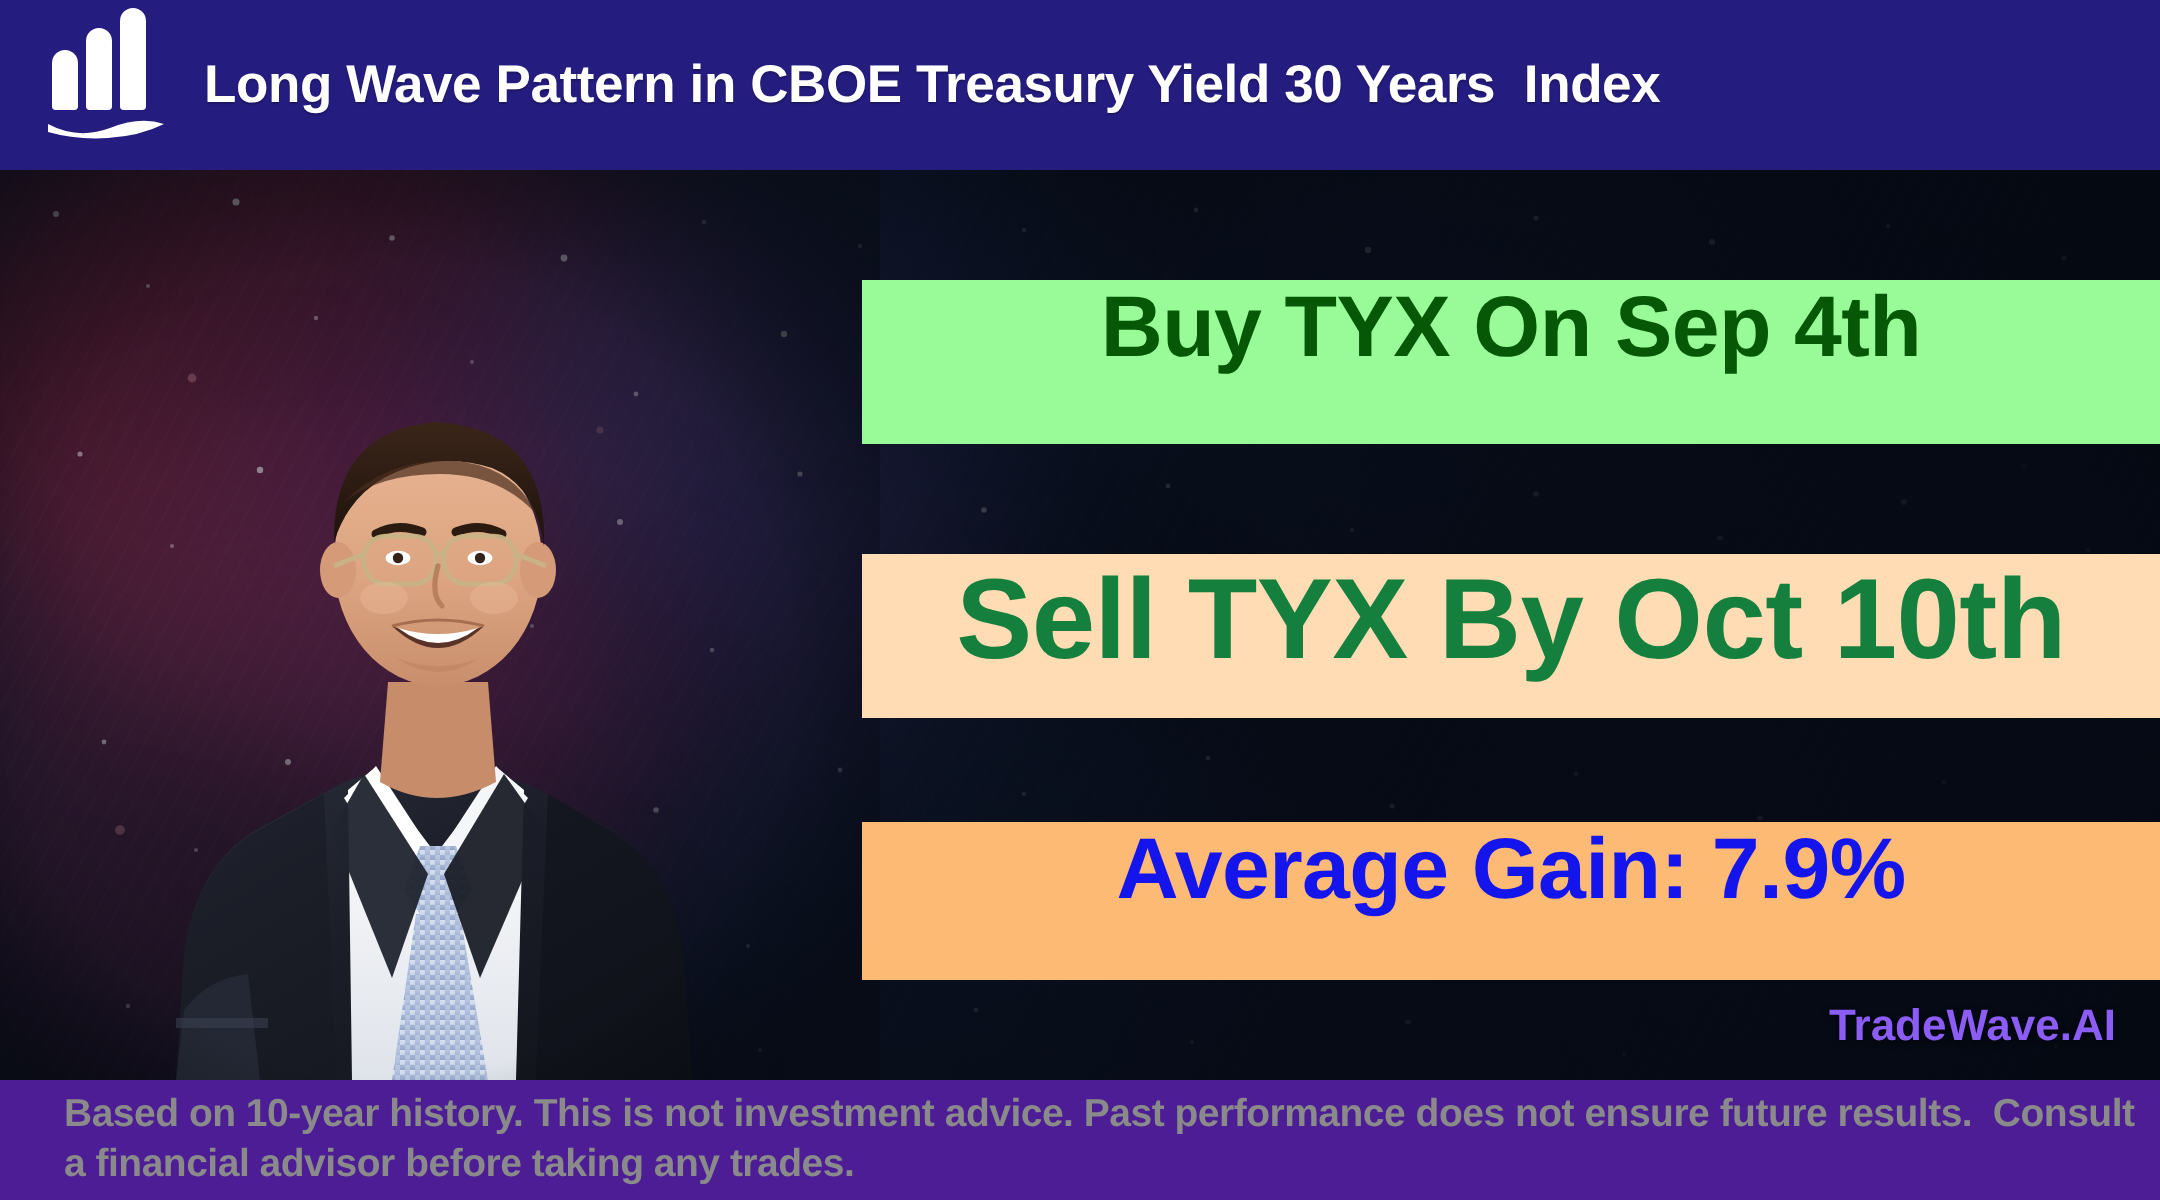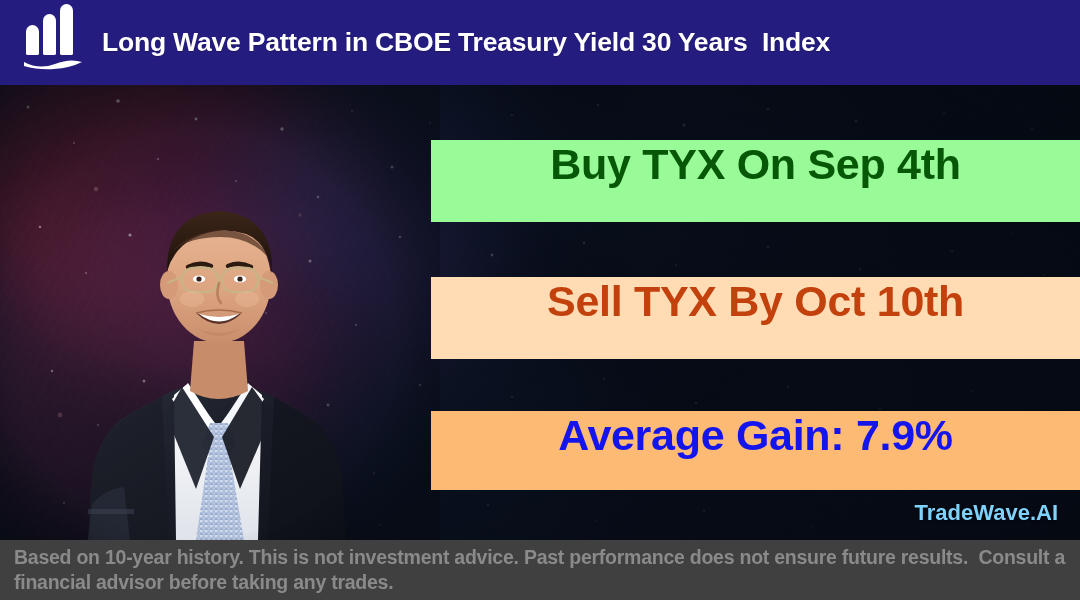--- a/index.html
+++ b/index.html
@@ -106,40 +106,40 @@
   .banner {
     position:absolute;
     left:431px; width:649px;
     display:flex; align-items:flex-start; justify-content:center;
     z-index:20;
     font-weight:bold;
     letter-spacing:-0.3px;
     white-space:pre;
   }
   #banner-buy  { top:140px; height:82px;  background:#98fb98; color:#065806; font-size:43px; }
-  #banner-sell { top:277px; height:82px;  background:#ffdcb4; color:#c2410c; font-size:43px; }
+  #banner-sell { top:277px; height:82px;  background:#ffdcb4; color:#15803d; font-size:57px; }
   #banner-gain { top:411px; height:79px;  background:#fdba74; color:#1414ec; font-size:43px; }
 
   
   #watermark {
     position:absolute; right:22px; top:500px;
-    color:#7dd3fc;
+    color:#8b5cf6;
     font-size:22px;
     font-weight:bold;
     z-index:25;
     text-shadow:0 1px 3px rgba(0,0,0,.6);
   }
 
   
   #footer {
     position:absolute; left:0; top:540px;
     width:1080px; height:60px;
-    background:#404040;
+    background:#4c1d95;
     z-index:40;
-    padding:5px 6px 0 14px;
+    padding:5px 6px 0 32px;
   }
   #footer-text {
     color:#8a8a8a;
     font-size:19.5px;
     font-weight:bold;
     line-height:25px;
     letter-spacing:-0.25px;
     white-space:pre-wrap;
   }
 </style>

